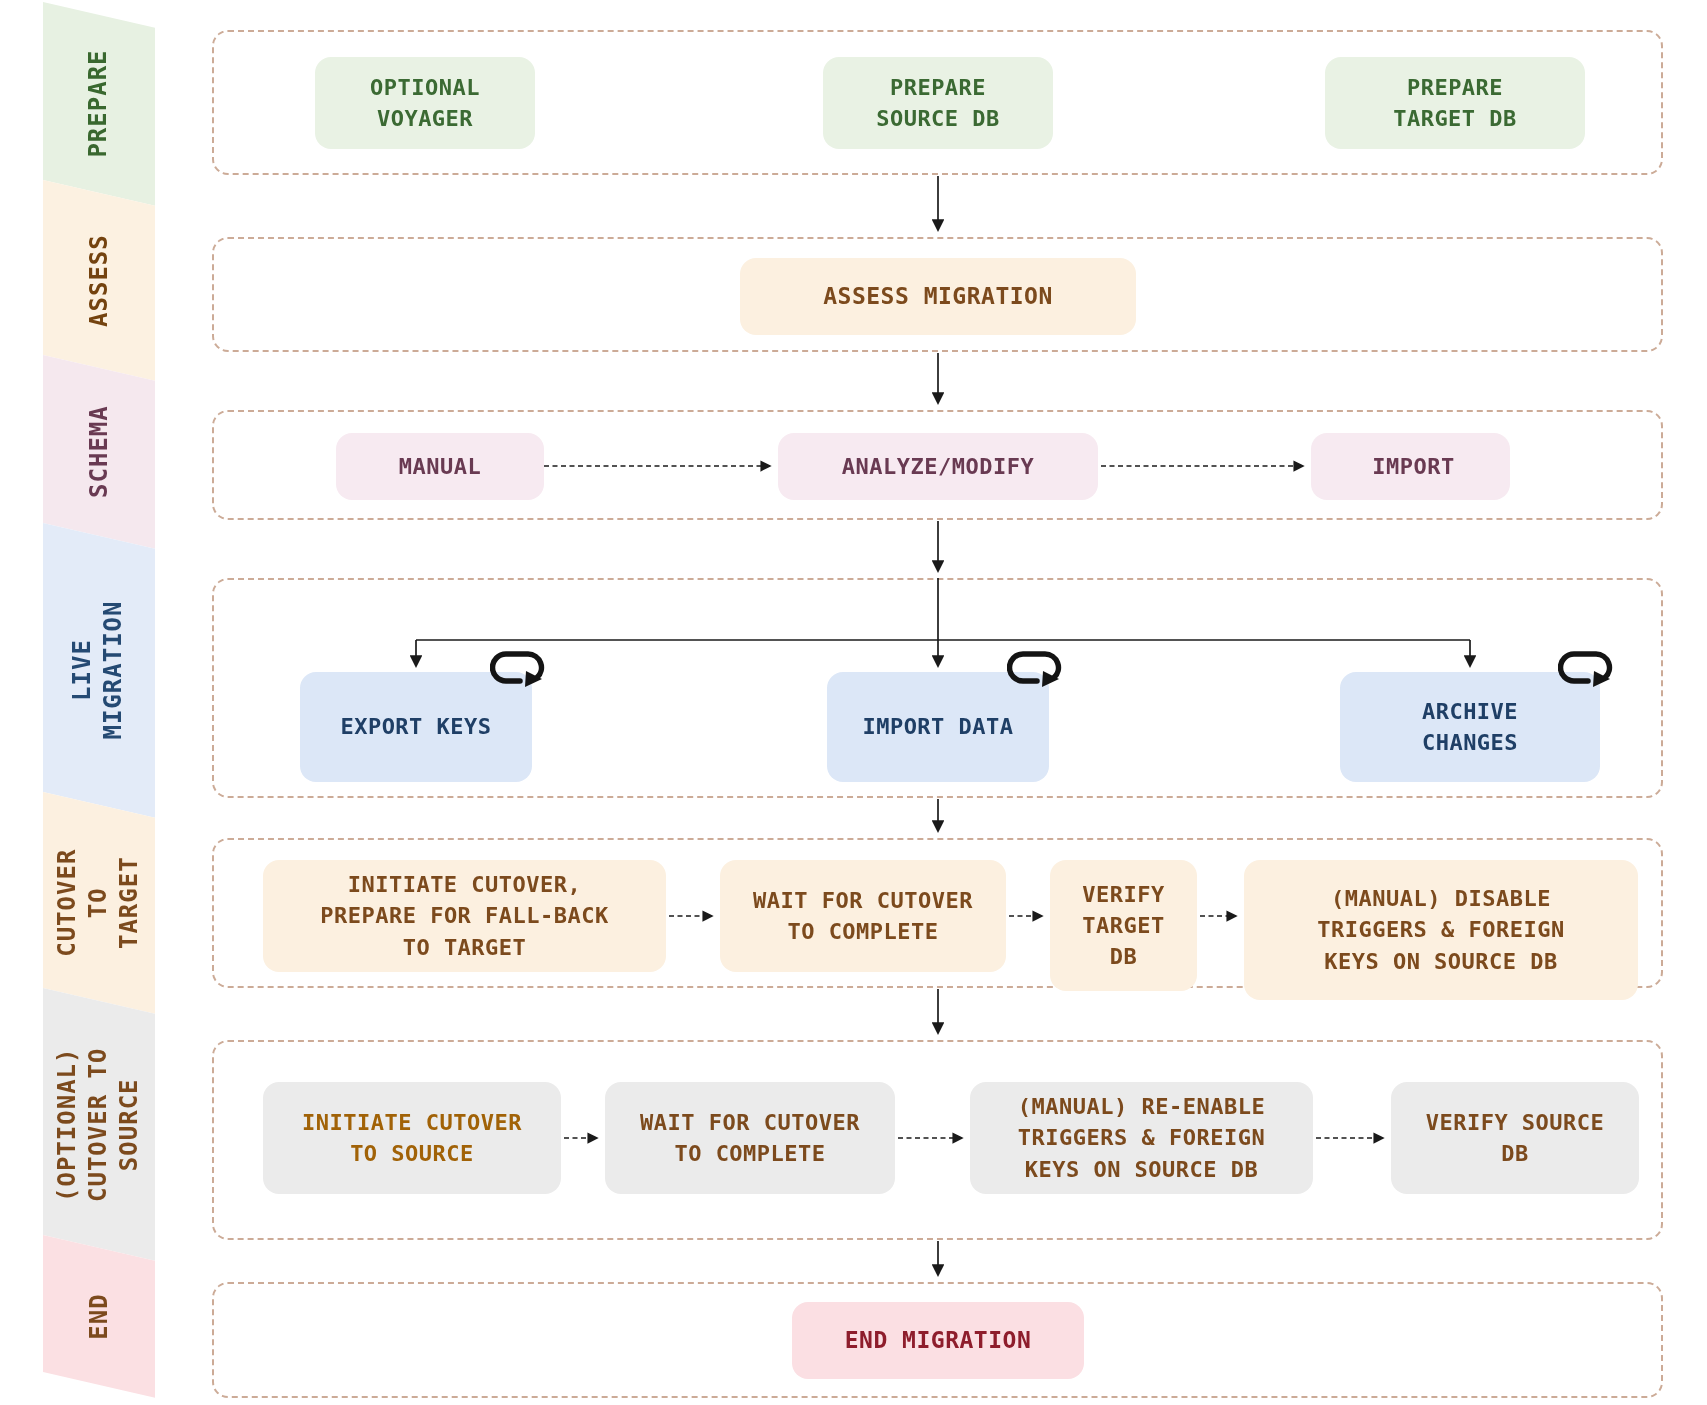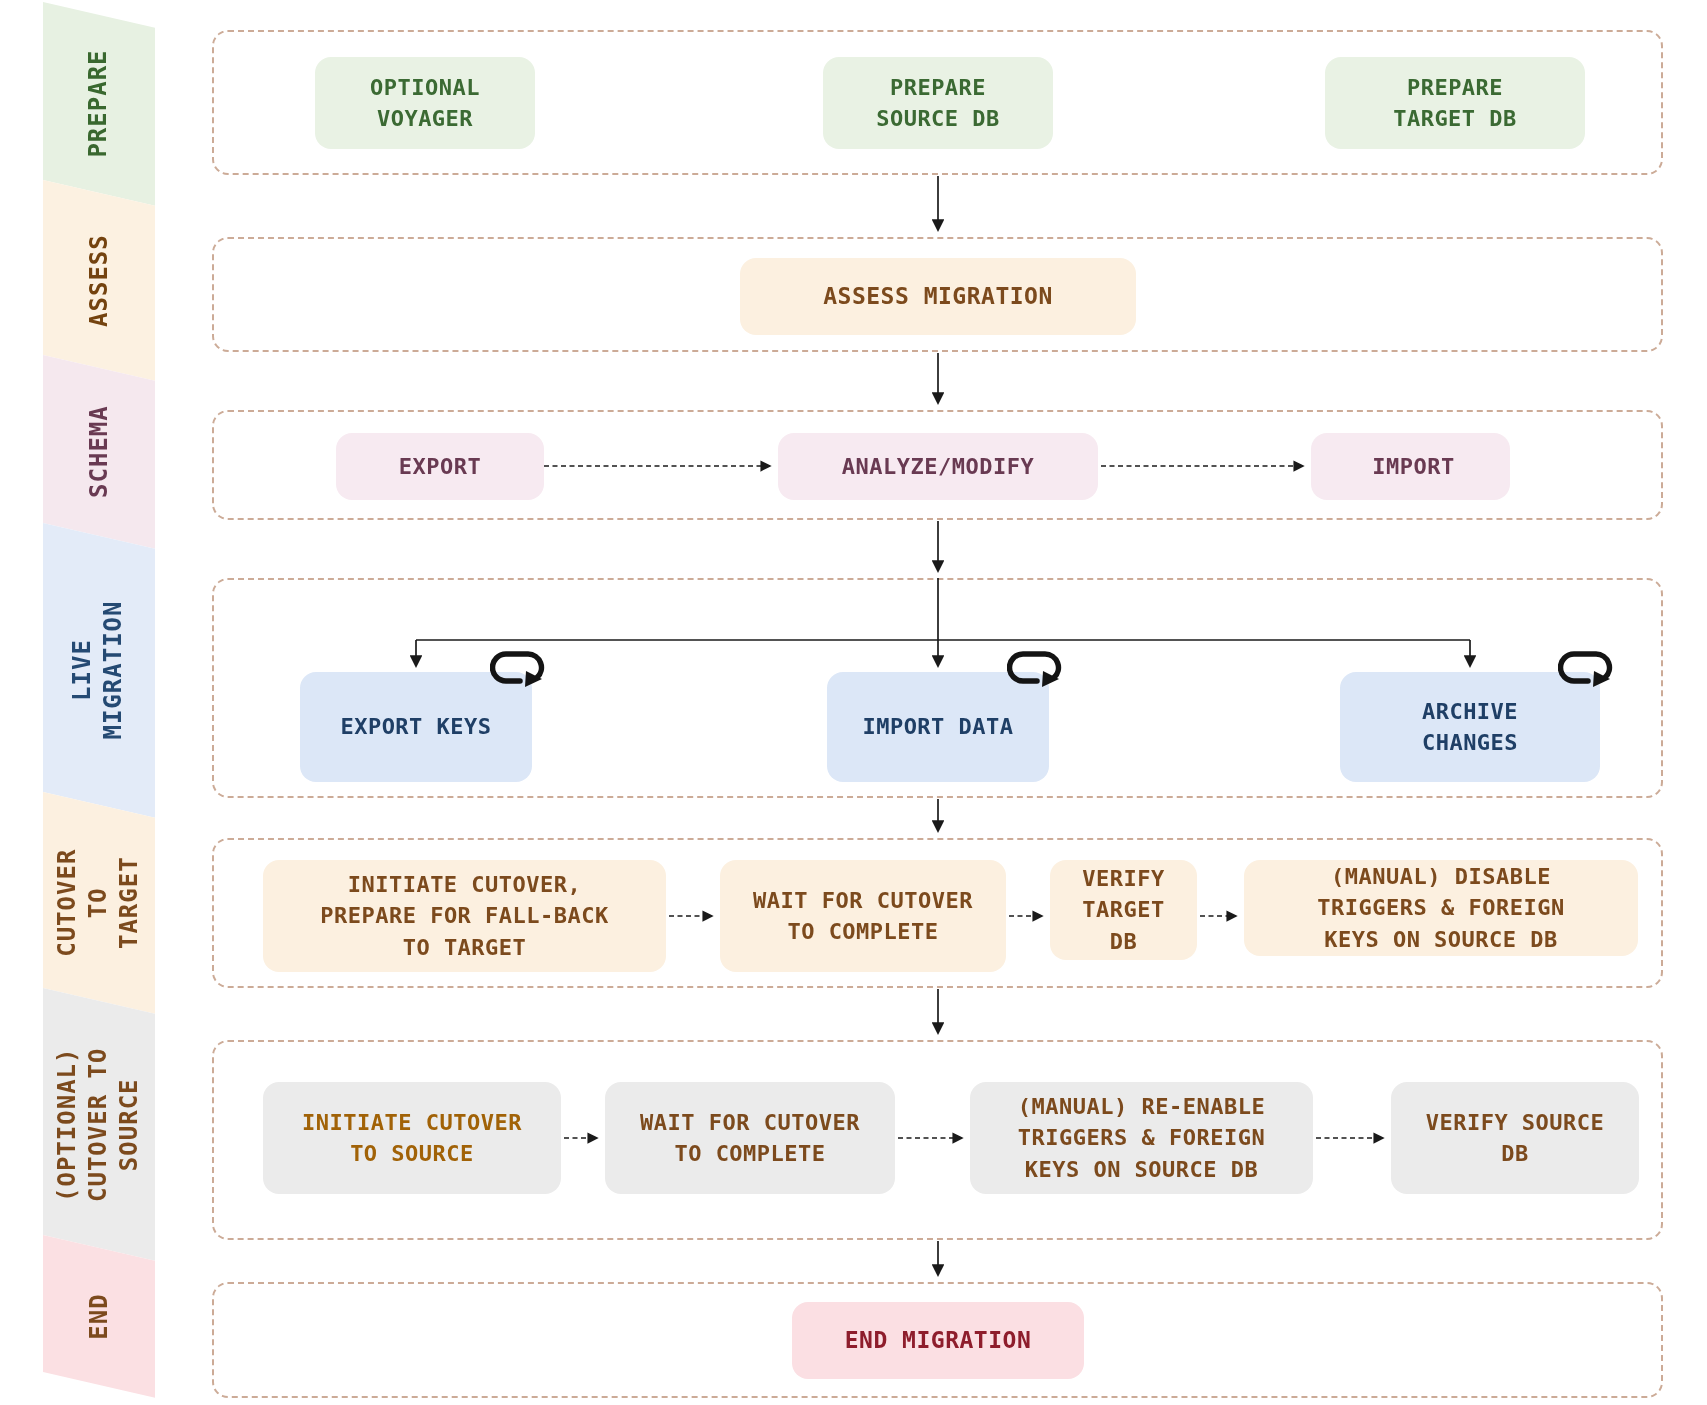--- a/index.html
+++ b/index.html
@@ -54,21 +54,21 @@
 TARGET DB</div>
       <div class="band" style="top: 180px; height: 175px; background: rgb(252, 241, 225);">
         <div class="band-label" style="color: rgb(116, 67, 15);">ASSESS</div>
       </div>
       <div class="row" style="top: 237px; height: 115px;"></div>
       <div class="node" style="left: 740px; top: 258px; width: 396px; height: 77px; background: rgb(252, 240, 224); color: rgb(124, 74, 29); font-size: 23px;">ASSESS MIGRATION</div>
       <div class="band" style="top: 355px; height: 168px; background: rgb(245, 232, 238);">
         <div class="band-label" style="color: rgb(105, 58, 82);">SCHEMA</div>
       </div>
       <div class="row" style="top: 410px; height: 110px;"></div>
-      <div class="node" style="left: 336px; top: 433px; width: 208px; height: 67px; background: rgb(247, 234, 241); color: rgb(105, 58, 82);">EXPORT</div>
+      <div class="node" style="left: 336px; top: 433px; width: 208px; height: 67px; background: rgb(247, 234, 241); color: rgb(105, 58, 82);">MANUAL</div>
       <div class="node" style="left: 778px; top: 433px; width: 320px; height: 67px; background: rgb(247, 234, 241); color: rgb(105, 58, 82);">ANALYZE/MODIFY</div>
       <div class="node" style="left: 1311px; top: 433px; width: 199px; height: 67px; background: rgb(247, 234, 241); color: rgb(105, 58, 82); padding-left: 6px;">IMPORT</div>
       <div class="band" style="top: 523px; height: 269px; background: rgb(227, 235, 248);">
         <div class="band-label" style="color: rgb(37, 74, 115);">LIVE
 MIGRATION</div>
       </div>
       <div class="row" style="top: 578px; height: 220px;"></div>
       <div class="node" style="left: 300px; top: 672px; width: 232px; height: 110px; background: rgb(220, 231, 247); color: rgb(31, 63, 102);">EXPORT KEYS</div>
       <div class="loop-icon" style="left: 490px; top: 646px;"><svg viewBox="0 0 56 46" xmlns="http://www.w3.org/2000/svg">
           <path d="M30 35 H16 a13.5 13.5 0 0 1 0 -27 h22 a13.5 13.5 0 0 1 9 23.5" fill="none" stroke="#141414" stroke-width="5.5" stroke-linecap="round"></path>
@@ -88,24 +88,24 @@
       <div class="band" style="top: 792px; height: 196px; background: rgb(252, 240, 224);">
         <div class="band-label" style="color: rgb(124, 74, 29);">CUTOVER TO
 TARGET</div>
       </div>
       <div class="row" style="top: 838px; height: 150px;"></div>
       <div class="node" style="left: 263px; top: 860px; width: 403px; height: 112px; background: rgb(252, 240, 224); color: rgb(124, 74, 29);">INITIATE CUTOVER,
 PREPARE FOR FALL-BACK
 TO TARGET</div>
       <div class="node" style="left: 720px; top: 860px; width: 286px; height: 112px; background: rgb(252, 240, 224); color: rgb(124, 74, 29);">WAIT FOR CUTOVER
 TO COMPLETE</div>
-      <div class="node" style="left: 1050px; top: 860px; width: 147px; height: 100px; background: rgb(252, 240, 224); color: rgb(124, 74, 29);">VERIFY
+      <div class="node" style="left: 1050px; top: 860px; width: 147px; height: 131px; background: rgb(252, 240, 224); color: rgb(124, 74, 29);">VERIFY
 TARGET
 DB</div>
-      <div class="node" style="left: 1244px; top: 860px; width: 394px; height: 96px; background: rgb(252, 240, 224); color: rgb(124, 74, 29);">(MANUAL) DISABLE
+      <div class="node" style="left: 1244px; top: 860px; width: 394px; height: 140px; background: rgb(252, 240, 224); color: rgb(124, 74, 29);">(MANUAL) DISABLE
 TRIGGERS &amp; FOREIGN
 KEYS ON SOURCE DB</div>
       <div class="band" style="top: 988px; height: 247px; background: rgb(235, 235, 235);">
         <div class="band-label" style="color: rgb(124, 74, 29);">(OPTIONAL)
 CUTOVER TO
 SOURCE</div>
       </div>
       <div class="row" style="top: 1040px; height: 200px;"></div>
       <div class="node" style="left: 263px; top: 1082px; width: 298px; height: 112px; background: rgb(235, 235, 235); color: #a16207;">INITIATE CUTOVER
 TO SOURCE</div>

